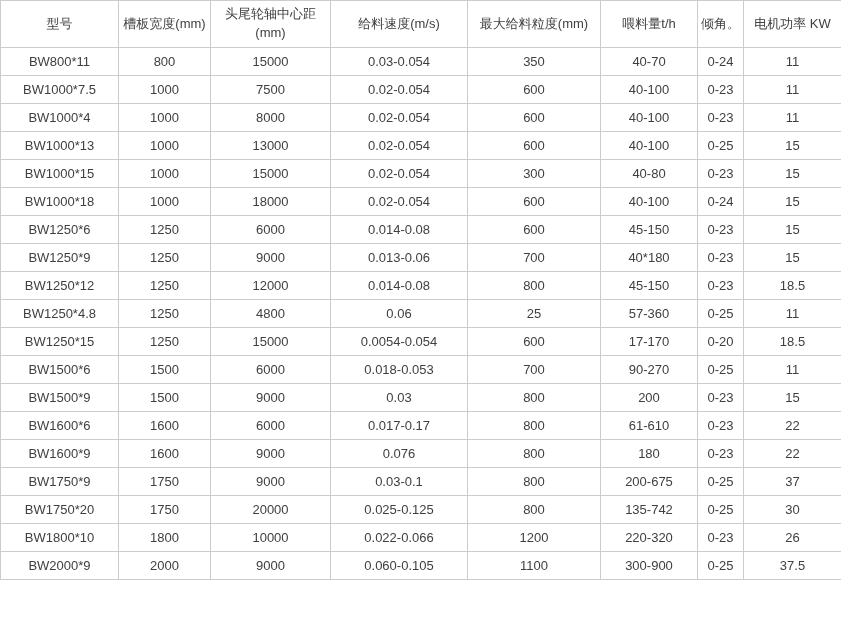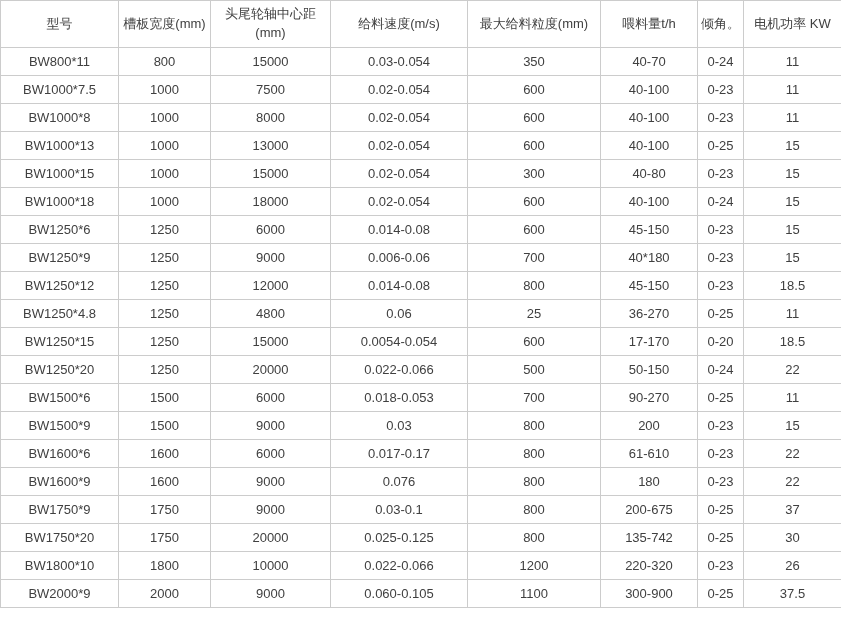--- a/index.html
+++ b/index.html
@@ -83,21 +83,21 @@
           <td>BW1000*7.5</td>
           <td>1000</td>
           <td>7500</td>
           <td>0.02-0.054</td>
           <td>600</td>
           <td>40-100</td>
           <td>0-23</td>
           <td>11</td>
         </tr>
         <tr>
-          <td>BW1000*8</td>
+          <td>BW1000*4</td>
           <td>1000</td>
           <td>8000</td>
           <td>0.02-0.054</td>
           <td>600</td>
           <td>40-100</td>
           <td>0-23</td>
           <td>11</td>
         </tr>
         <tr>
           <td>BW1000*13</td>
@@ -136,21 +136,21 @@
           <td>0.014-0.08</td>
           <td>600</td>
           <td>45-150</td>
           <td>0-23</td>
           <td>15</td>
         </tr>
         <tr>
           <td>BW1250*9</td>
           <td>1250</td>
           <td>9000</td>
-          <td>0.006-0.06</td>
+          <td>0.013-0.06</td>
           <td>700</td>
           <td>40*180</td>
           <td>0-23</td>
           <td>15</td>
         </tr>
         <tr>
           <td>BW1250*12</td>
           <td>1250</td>
           <td>12000</td>
           <td>0.014-0.08</td>
@@ -158,43 +158,33 @@
           <td>45-150</td>
           <td>0-23</td>
           <td>18.5</td>
         </tr>
         <tr>
           <td>BW1250*4.8</td>
           <td>1250</td>
           <td>4800</td>
           <td>0.06</td>
           <td>25</td>
-          <td>36-270</td>
+          <td>57-360</td>
           <td>0-25</td>
           <td>11</td>
         </tr>
         <tr>
           <td>BW1250*15</td>
           <td>1250</td>
           <td>15000</td>
           <td>0.0054-0.054</td>
           <td>600</td>
           <td>17-170</td>
           <td>0-20</td>
           <td>18.5</td>
-        </tr>
-        <tr>
-          <td>BW1250*20</td>
-          <td>1250</td>
-          <td>20000</td>
-          <td>0.022-0.066</td>
-          <td>500</td>
-          <td>50-150</td>
-          <td>0-24</td>
-          <td>22</td>
         </tr>
         <tr>
           <td>BW1500*6</td>
           <td>1500</td>
           <td>6000</td>
           <td>0.018-0.053</td>
           <td>700</td>
           <td>90-270</td>
           <td>0-25</td>
           <td>11</td>

